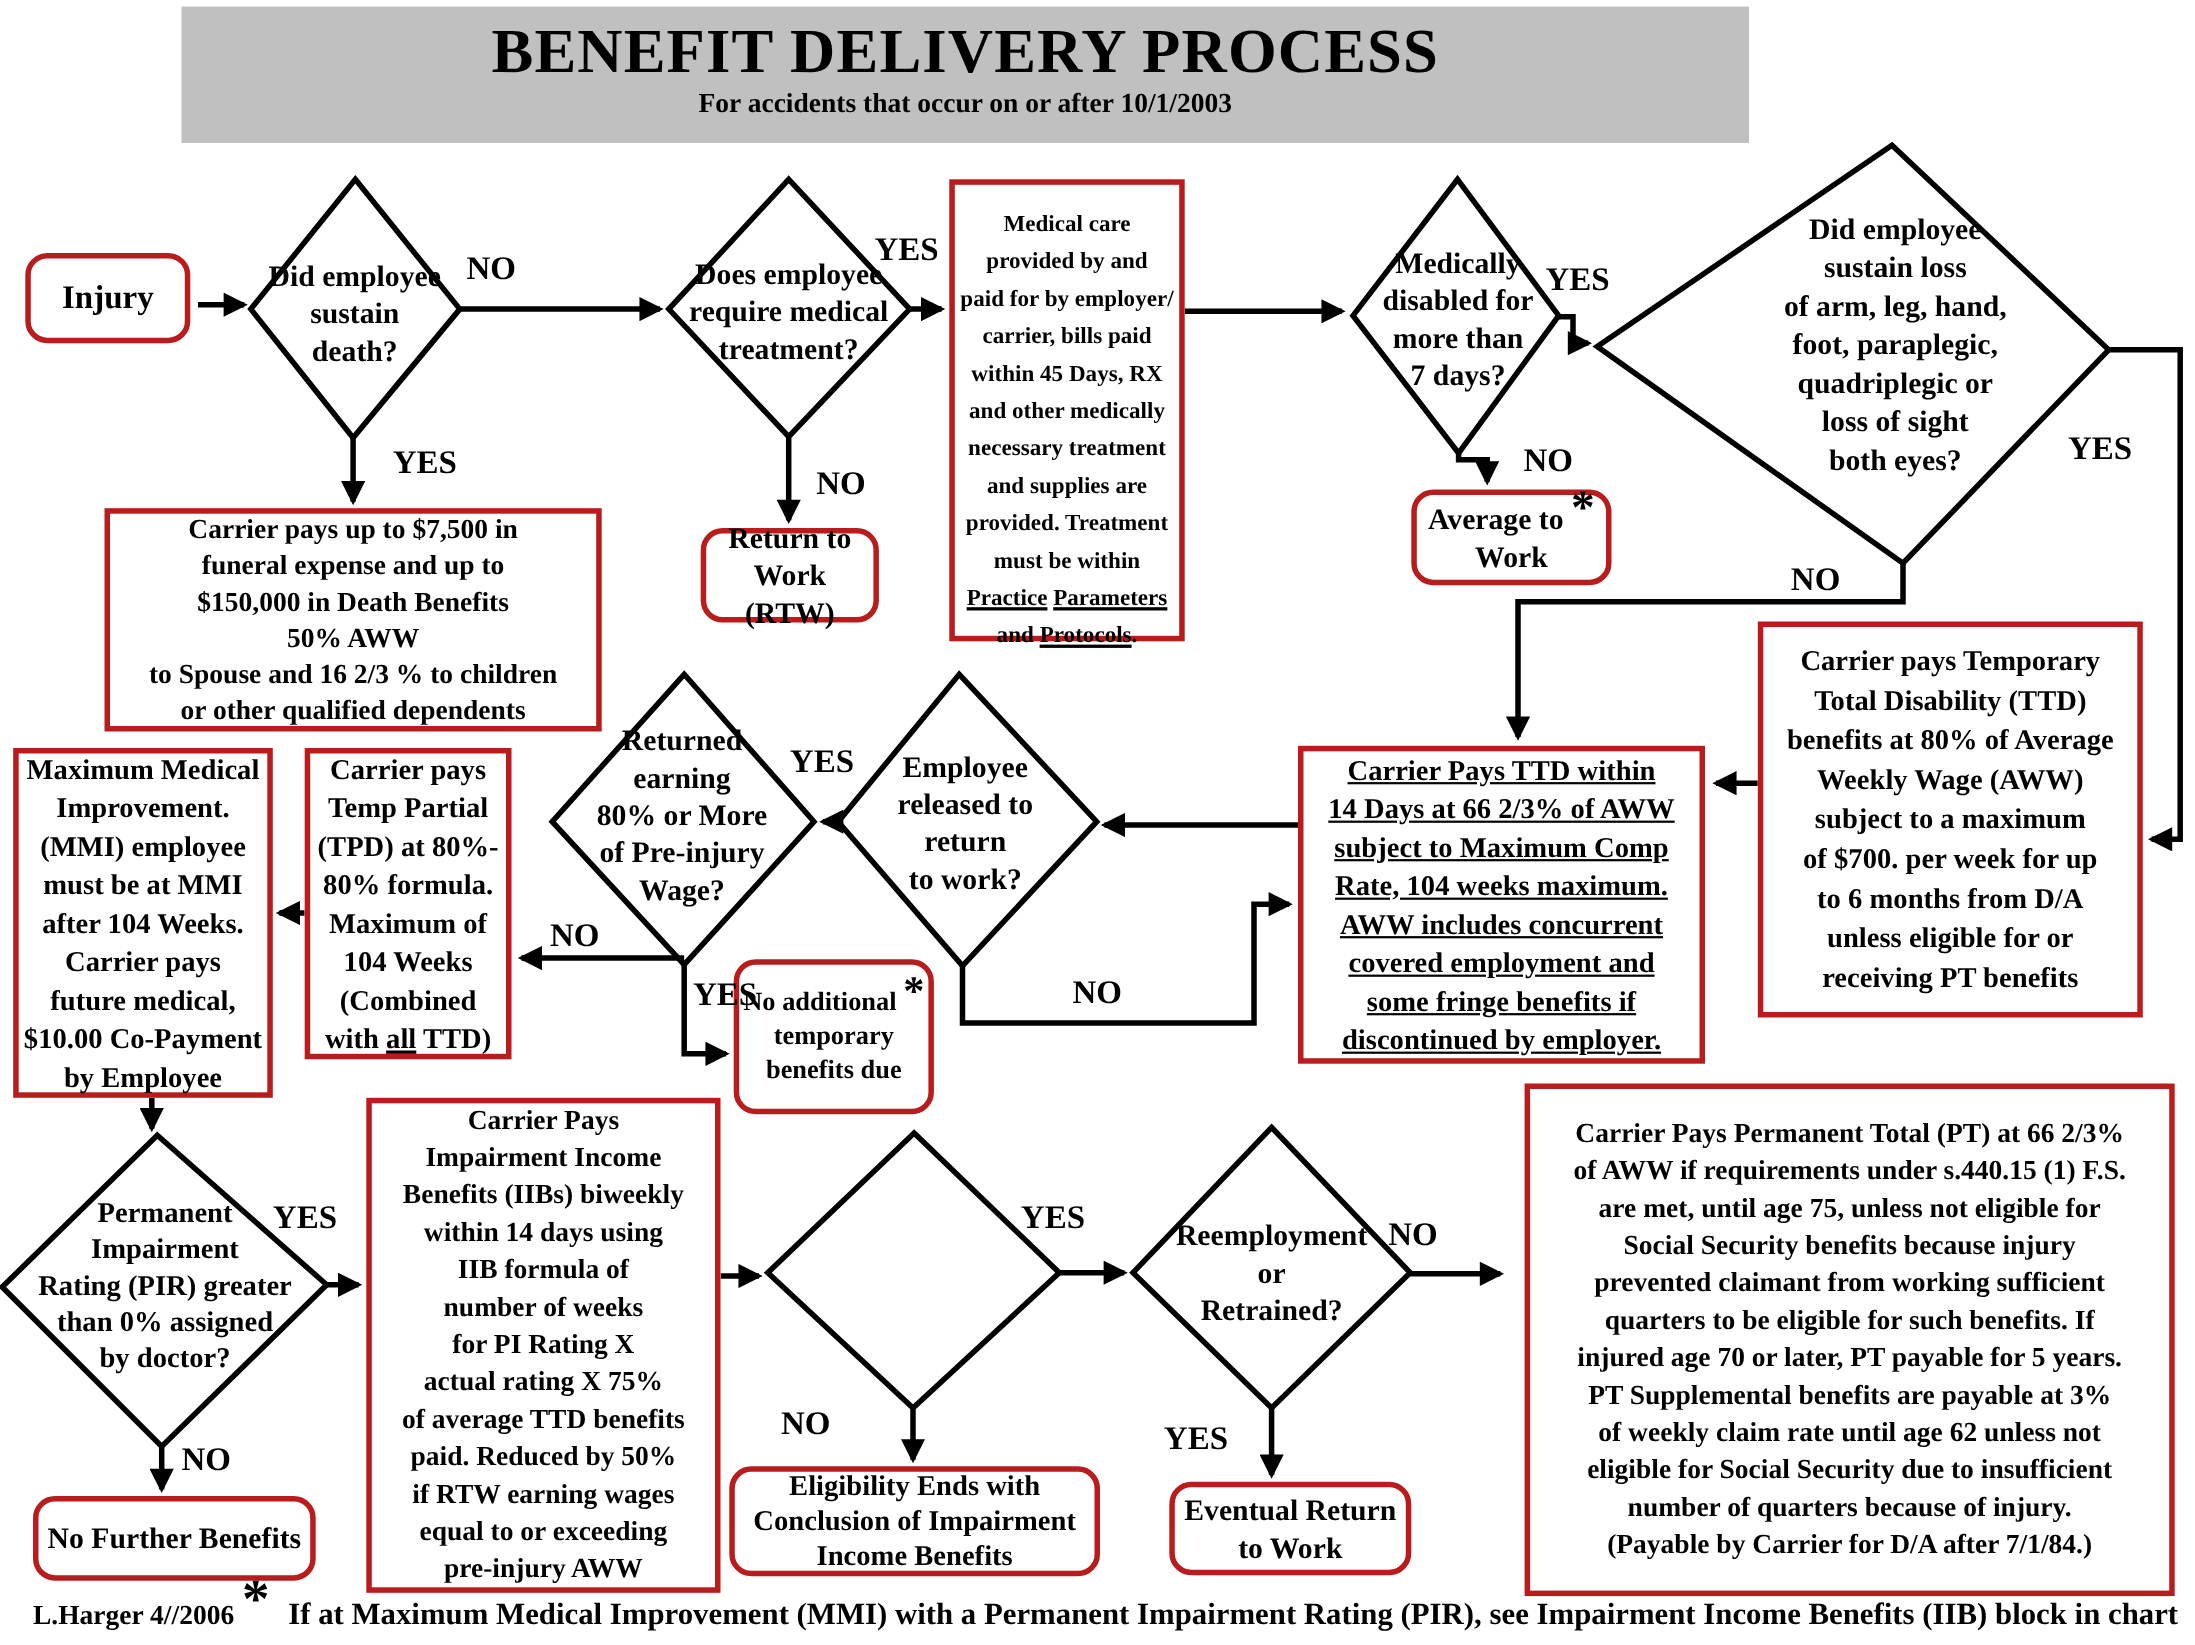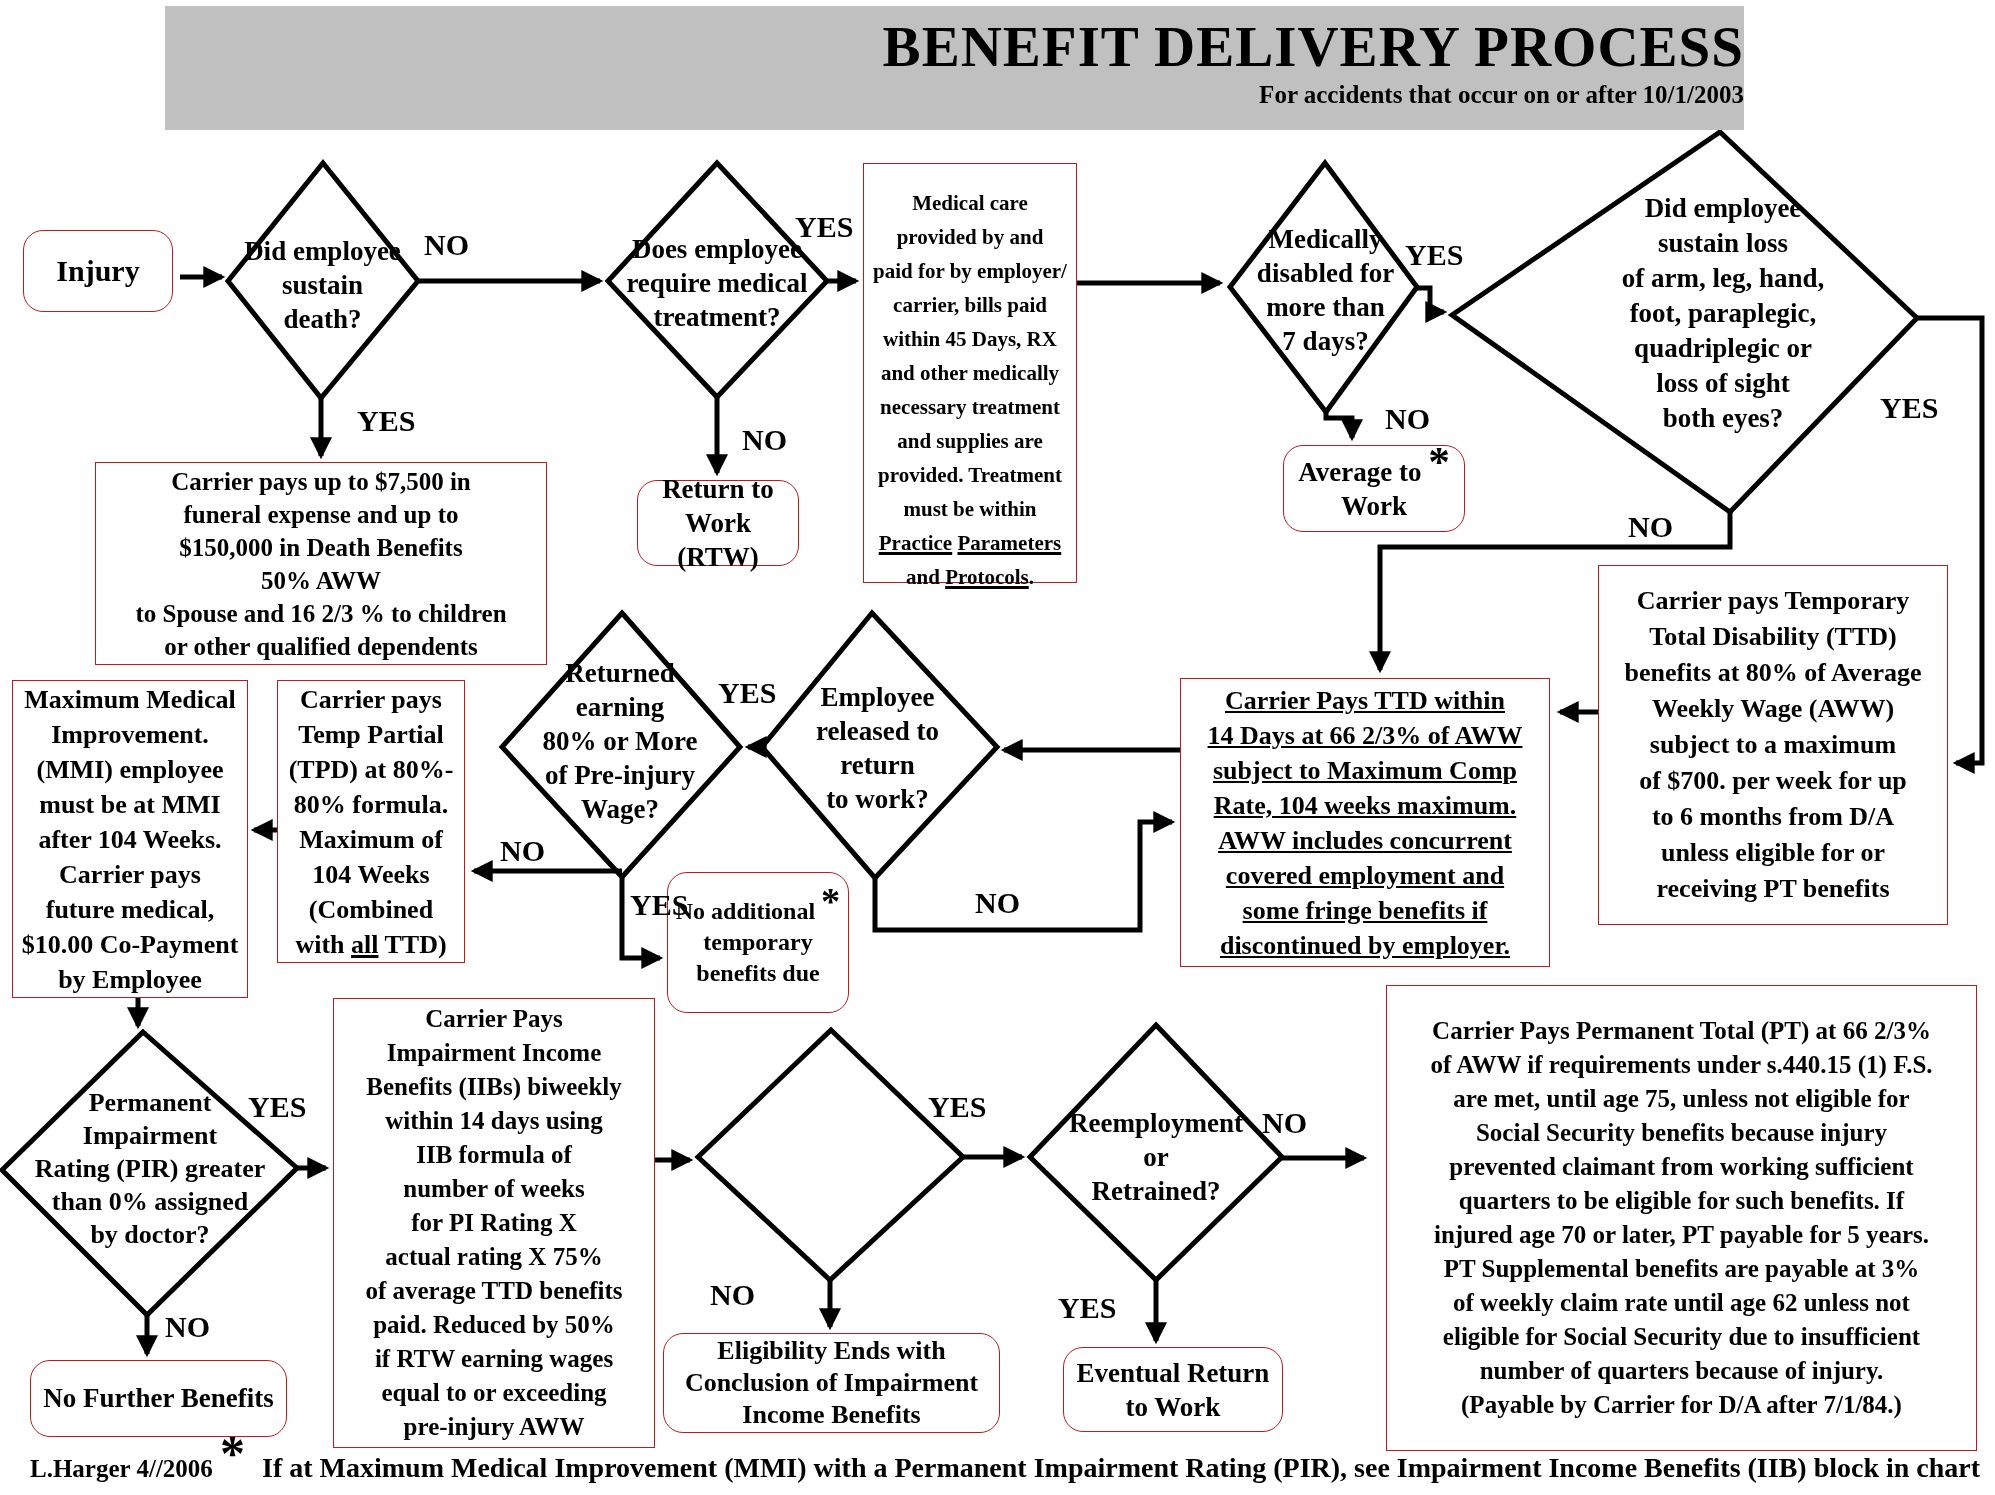--- a/index.html
+++ b/index.html
@@ -1,23 +1,23 @@
 <!DOCTYPE html>
 <html><head>
 <meta charset="utf-8">
 <style>
   html,body{margin:0;padding:0;background:#fff;}
   #canvas{position:relative;width:1995px;height:1495px;background:#fff;overflow:hidden;
           font-family:"Liberation Serif","DejaVu Serif",serif;color:#000;}
   #wires{position:absolute;left:0;top:0;}
-  .banner{position:absolute;left:165px;top:6px;width:1579px;height:124px;background:#c0c0c0;
-          text-align:right;}
+  .banner{position:absolute;left:165px;top:6px;width:1425px;height:124px;background:#c0c0c0;
+          text-align:center;}
   .title{font-weight:bold;font-size:57px;line-height:1.1;margin-top:10px;letter-spacing:1px;}
   .subtitle{font-weight:bold;font-size:25px;margin-top:2px;}
-  .box{position:absolute;border:1px solid #b91c1c;background:#fff;display:flex;align-items:center;
+  .box{position:absolute;border:5px solid #b91c1c;background:#fff;display:flex;align-items:center;
        justify-content:center;text-align:center;white-space:pre-line;font-weight:bold;
        box-sizing:border-box;}
   .round{border-radius:20px;}
   .dtext{position:absolute;display:flex;align-items:center;justify-content:center;
          text-align:center;white-space:pre-line;font-weight:bold;}
   .elabel{position:absolute;font-weight:bold;font-size:30px;white-space:nowrap;}
   .ul{text-decoration:underline;text-decoration-thickness:3px;}
   .star{font-size:1.6em;line-height:0;vertical-align:0.12em;}
   .footer-credit{position:absolute;left:30px;top:1455px;font-weight:bold;font-size:25px;}
   .footer-star{position:absolute;left:220px;top:1424px;font-weight:bold;font-size:50px;}

